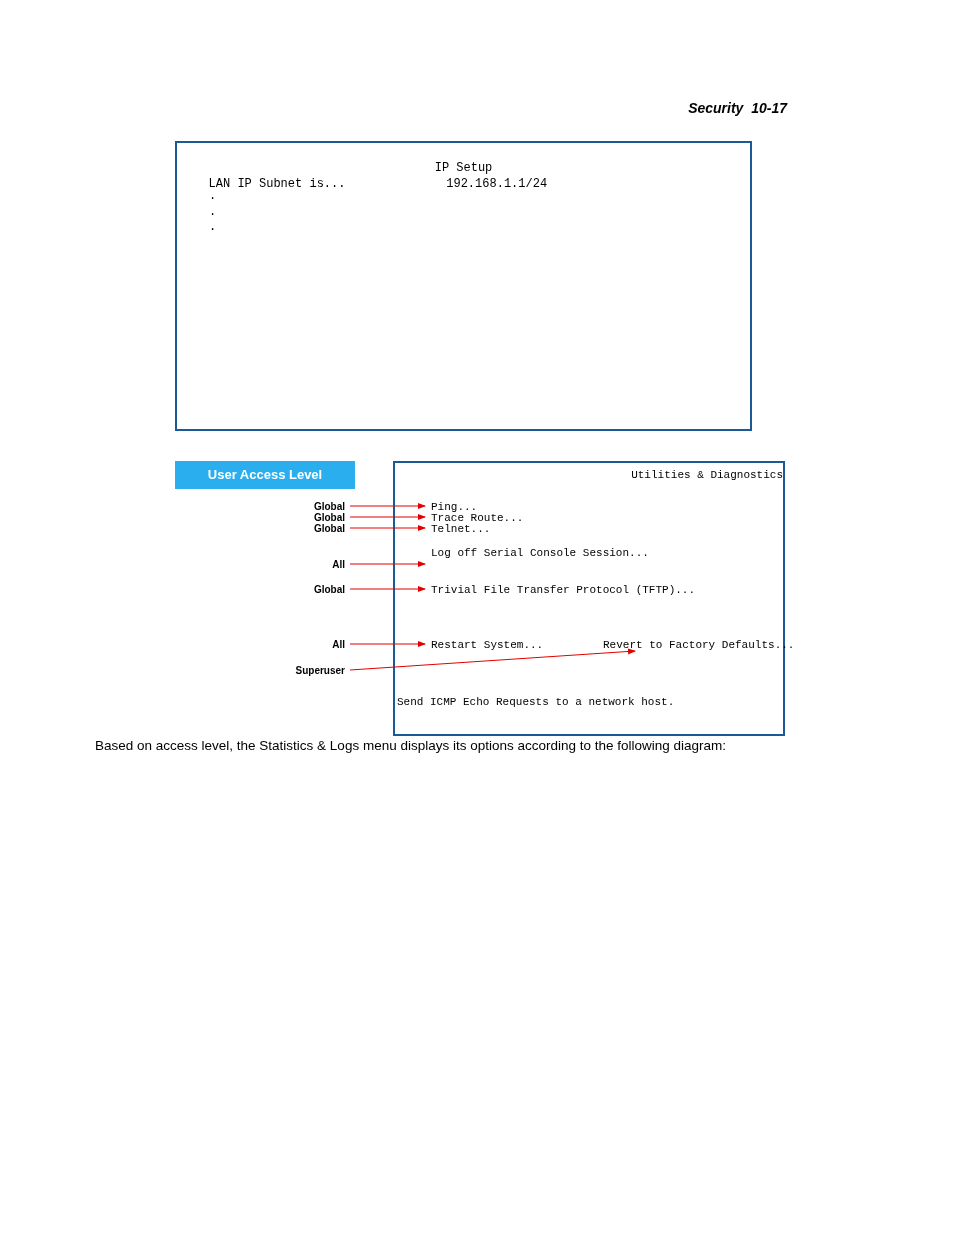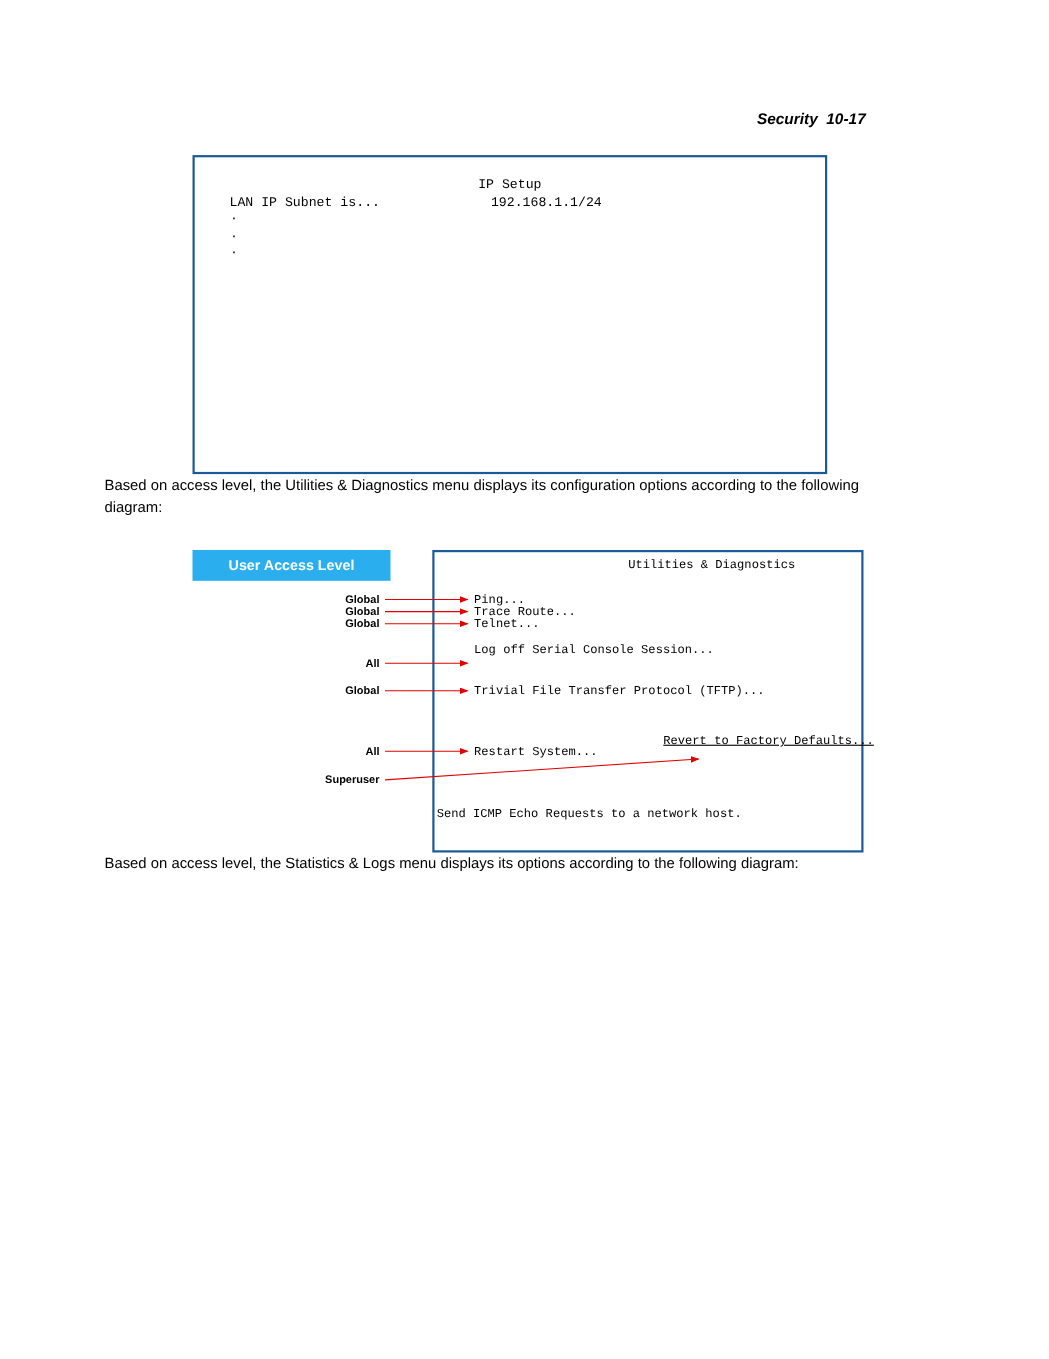--- a/index.html
+++ b/index.html
@@ -77,21 +77,21 @@
     left: 218px;
     top: 0;
     right: 0;
     bottom: 0;
     border: 2px solid #1a5a99;
     font-family: "Courier New", monospace;
     font-size: 11px;
     box-sizing: border-box;
   }
   .menu-title {
-    text-align: center;
+    text-align: right;
     padding-left: 116px;
     padding-top: 6px;
     font-family: "Courier New", monospace;
     font-size: 11px;
   }
   .access-label {
     position: absolute;
     font-size: 10px;
     font-weight: bold;
     right: 440px;
@@ -127,21 +127,20 @@
   </div>
 
   <div class="terminal-box">
     <div class="terminal-title">IP Setup</div>
     <div class="terminal-line">   <span>LAN IP Subnet is...</span>              <span>192.168.1.1/24</span></div>
     <div class="terminal-line" style="padding-left:22px;">·</div>
     <div class="terminal-line" style="padding-left:22px;">·</div>
     <div class="terminal-line" style="padding-left:22px;">·</div>
   </div>
 
-  <p class="body-text">Based on access level, the Utilities &amp; Diagnostics menu displays its configuration options according to the following diagram:</p>
 
   <div class="diagram-wrap">
     <div class="user-access-box">User Access Level</div>
 
     <div class="menu-box">
       <div class="menu-title">Utilities &amp; Diagnostics</div>
     </div>
 
     <div class="access-label" style="top:40px;">Global</div>
     <div class="access-label" style="top:51px;">Global</div>
@@ -150,21 +149,21 @@
     <div class="access-label" style="top:123px;">Global</div>
     <div class="access-label" style="top:178px;">All</div>
     <div class="access-label" style="top:204px;">Superuser</div>
 
     <div class="menu-item" style="left:256px; top:40px;text-align:right;">Ping...</div>
     <div class="menu-item" style="left:256px; top:51px;">Trace Route...</div>
     <div class="menu-item" style="left:256px; top:62px;">Telnet...</div>
     <div class="menu-item" style="left:256px; top:86px;">Log off Serial Console Session...</div>
     <div class="menu-item" style="left:256px; top:123px;">Trivial File Transfer Protocol (TFTP)...</div>
     <div class="menu-item" style="left:256px; top:178px;">Restart System...</div>
-    <div class="menu-item" style="left:428px; top:168px;text-decoration:underline;">Revert to Factory Defaults...</div>
+    <div class="menu-item" style="left:428px; top:178px;">Revert to Factory Defaults...</div>
 
     <div class="hint-line" style="left:222px; top:235px;">Send ICMP Echo Requests to a network host.</div>
 
     <svg class="overlay">
       <defs>
         <marker id="arr" markerWidth="8" markerHeight="8" refX="7" refY="3" orient="auto">
           <path d="M0,0 L8,3 L0,6 Z" fill="#e30000"></path>
         </marker>
       </defs>
       <line x1="175" y1="45" x2="250" y2="45" stroke="#e30000" stroke-width="1" marker-end="url(#arr)"></line>

